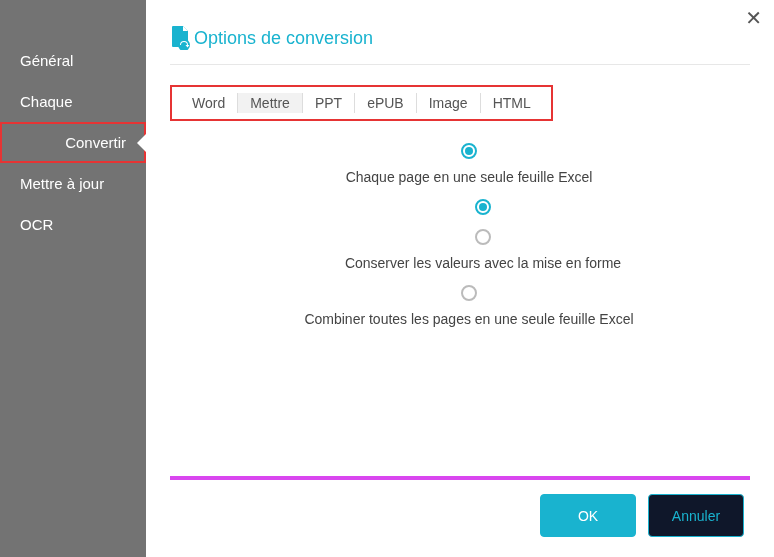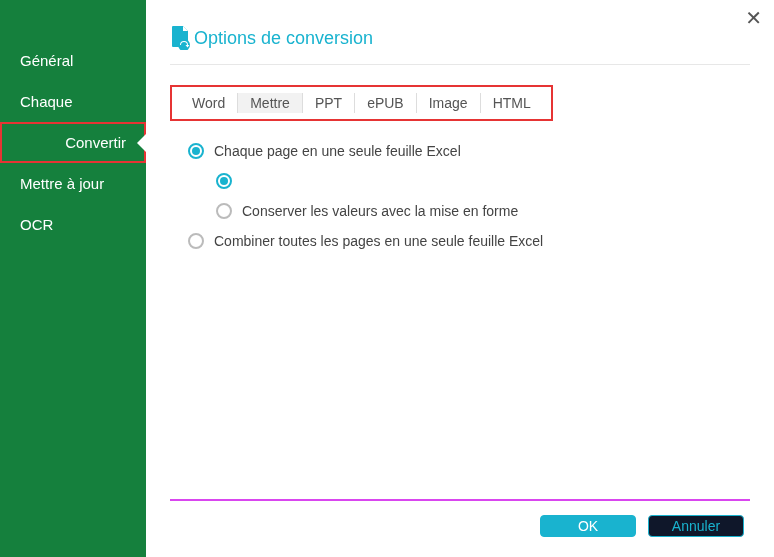--- a/index.html
+++ b/index.html
@@ -1,18 +1,18 @@
 <!DOCTYPE html>
 <html><head>
 <meta charset="utf-8">
 <style>
   * { box-sizing: border-box; margin: 0; padding: 0; font-family: "Segoe UI", Arial, sans-serif; }
   html, body { width: 774px; height: 557px; background: #fff; overflow: hidden; }
   .app { display: flex; width: 774px; height: 557px; position: relative; }
-  .sidebar { width: 146px; background: #15803d; color: #fff; padding-top: 40px; }
+  .sidebar { width: 146px; background: #737373; color: #fff; padding-top: 40px; }
   .sidebar-item {
     padding: 12px 20px; font-size: 15px; cursor: pointer; position: relative;
   }
   .sidebar-item.selected {
     outline: 2px solid #e63434; outline-offset: -2px; text-align: right;
   }
   .sidebar-item.selected::after {
     content: ""; position: absolute; right: -10px; top: 50%; transform: translateY(-50%);
     width: 0; height: 0; border-top: 10px solid transparent; border-bottom: 10px solid transparent;
     border-left: 10px solid #fff;
@@ -28,34 +28,34 @@
   .header-title { color: #19b3cf; font-size: 18px; }
   .header-icon svg { display: block; }
   .divider { height: 1px; background: #e7e7e7; margin: 6px 0 20px 0; }
   .tabs-box {
     border: 2px solid #e63434; display: inline-flex; padding: 6px 8px; margin-bottom: 22px;
   }
   .tab { padding: 2px 12px; font-size: 14px; color: #555; cursor: pointer; border-left: 1px solid #ddd; }
   .tab:first-child { border-left: none; }
   .tab.active { background: #f2f2f2; }
   .options { padding-left: 18px; }
-  .opt-row { display: flex; align-items: center; gap: 10px; margin-bottom: 14px; font-size: 14px; color: #444; }
+  .opt-row { display: flex; align-items: center; gap: 10px; margin-bottom: 14px; font-size: 14px; color: #444; flex-direction: column; }
   .opt-sub { padding-left: 28px; }
   .lbl { cursor: default; }
   .radio {
     width: 16px; height: 16px; border: 2px solid #bbb; border-radius: 50%; display: inline-block; position: relative; background:#fff;
   }
   .radio.checked { border-color: #19b3cf; }
   .radio.checked::after {
     content: ""; position: absolute; width: 8px; height: 8px; border-radius: 50%; background: #19b3cf; top: 2px; left: 2px;
   }
-  .content-area { flex: 1; border-bottom: 2px solid #d946ef; }
+  .content-area { flex: 1; border-bottom: 4px solid #d946ef; }
   .footer { display: flex; justify-content: flex-end; gap: 12px; padding: 14px 6px 10px 0; }
   .btn {
-    min-width: 96px; height: 22px; border-radius: 4px; font-size: 14px; cursor: pointer;
+    min-width: 96px; height: 43px; border-radius: 4px; font-size: 14px; cursor: pointer;
     display: flex; align-items: center; justify-content: center;
   }
   .btn-primary { background: #19b3cf; color: #fff; border: 1px solid #19b3cf; }
   .btn-secondary { background: #0f172a; color: #19b3cf; border: 1px solid #19b3cf; }
 </style>
 </head>
 <body>
 
 <div class="app">
 

